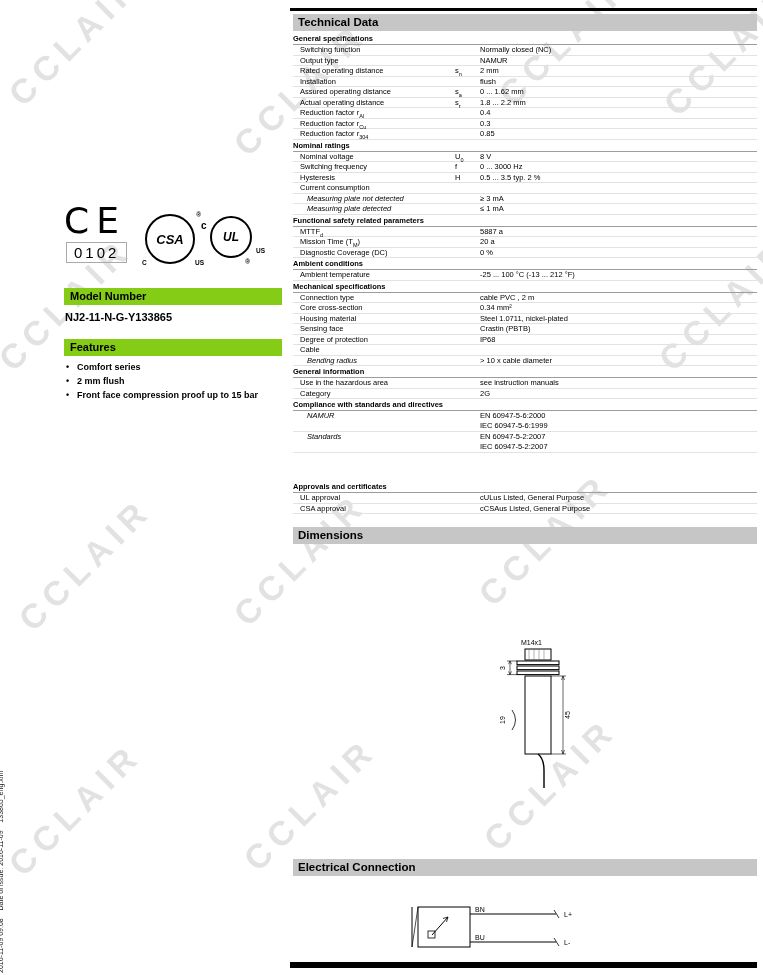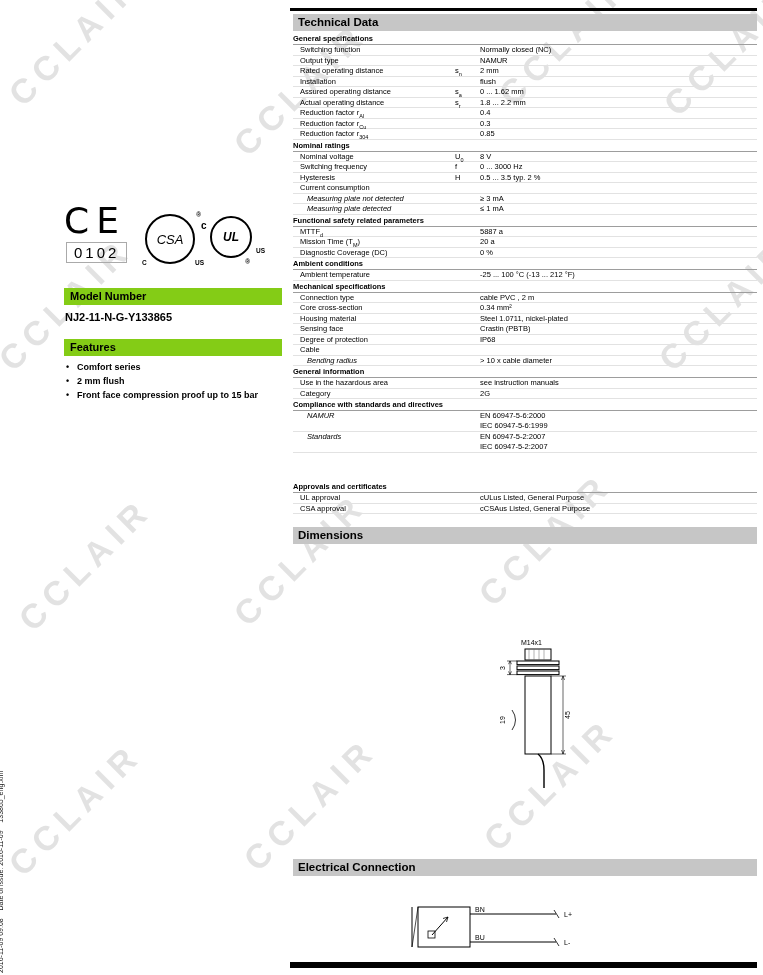--- a/index.html
+++ b/index.html
@@ -7,21 +7,21 @@
   
   .wm{position:absolute;z-index:0;font-weight:bold;font-size:34px;letter-spacing:7px;color:rgba(160,160,160,0.30);transform:rotate(-45deg);white-space:nowrap;pointer-events:none;}
   
   #topline{position:absolute;left:290px;top:8px;width:467px;height:3px;background:#000;z-index:2;}
   #footerline{position:absolute;left:290px;top:962px;width:467px;height:6px;background:#000;z-index:2;}
   #sidetext{position:absolute;left:4px;bottom:2px;transform-origin:0 100%;transform:rotate(-90deg);font-size:7px;white-space:nowrap;z-index:2;color:#111;}
   .absz{position:absolute;z-index:1;}
   
   #ce-text{font-family:"DejaVu Sans",sans-serif;font-size:36px;letter-spacing:7px;}
   #ce-number{font-size:15px;letter-spacing:3px;border:1px solid #aaa;padding:0 7px;line-height:19px;}
-  #csa-circle{width:46px;height:46px;border:2.5px solid #000;border-radius:50%;display:flex;align-items:center;justify-content:center;font-weight:normal;font-style:italic;font-size:13px;background:#fff;}
+  #csa-circle{width:46px;height:46px;border:2.5px solid #000;border-radius:50%;display:flex;align-items:center;justify-content:center;font-weight:bold;font-style:italic;font-size:13px;background:#fff;}
   #ul-circle{width:38px;height:38px;border:2px solid #000;border-radius:50%;display:flex;align-items:center;justify-content:center;font-weight:bold;font-style:italic;font-size:12px;background:#fff;}
   .tiny{font-size:6.5px;font-weight:bold;}
   .tinyb{font-size:10px;font-weight:bold;}
   .hbar{height:17px;background:#84cc16;font-weight:bold;font-size:11px;line-height:17px;padding-left:6px;box-sizing:border-box;}
   #model-number{font-weight:bold;font-size:11px;}
   .feat{display:flex;font-weight:bold;font-size:9px;line-height:11px;margin-bottom:3px;}
   .feat .dot{flex:0 0 11px;}
   
   #main{position:absolute;left:293px;top:14px;width:464px;z-index:1;}
   .h1{height:17px;background:#c6c6c6;font-weight:bold;font-size:11.5px;line-height:17px;padding-left:5px;box-sizing:border-box;}

